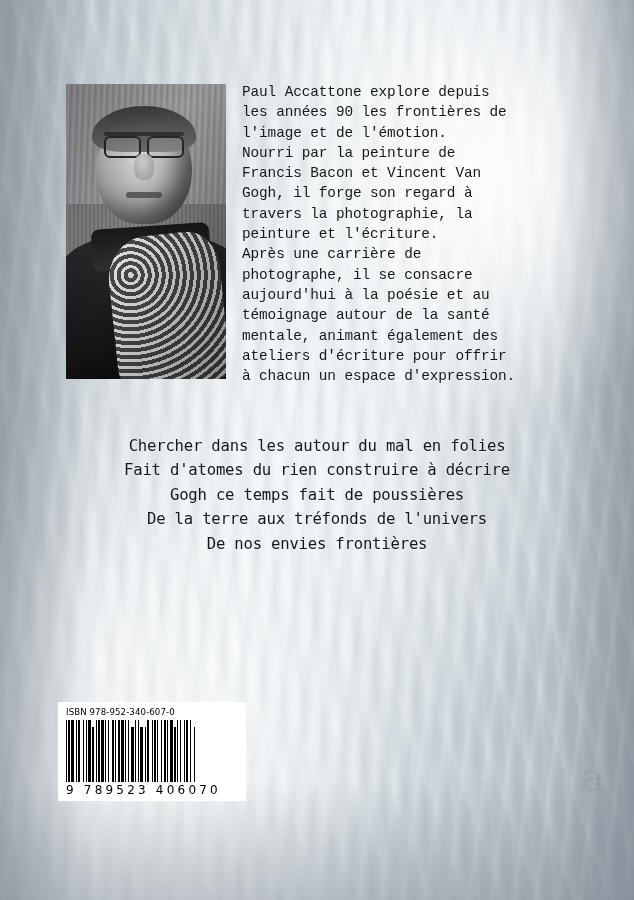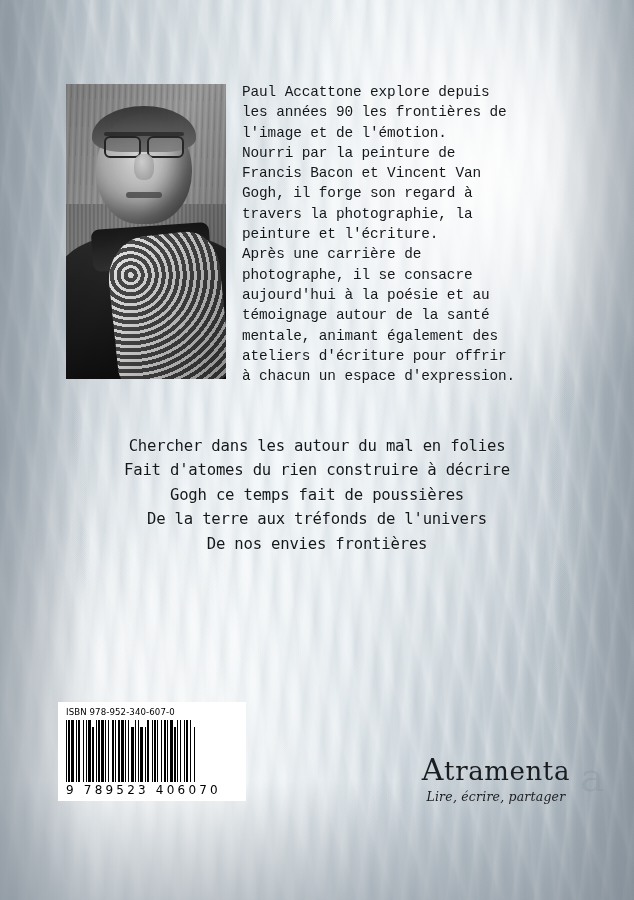--- a/index.html
+++ b/index.html
@@ -448,18 +448,14 @@
         <i style="width: 2px; background: transparent;"></i>
         <i style="width: 1px;"></i>
         <i style="width: 3px; background: transparent;"></i>
         <i class="s" style="width: 1px;"></i>
         <i style="width: 1px; background: transparent;"></i>
       </div>
     <div class="barcode-digits">9 789523 406070</div>
   </div>
 
   <div class="pub-ghost">a</div>
-  <div class="publisher">
-    <div class="pub-name"><span class="cap">A</span><span>tramenta</span></div>
-    <div class="pub-tag">Lire, écrire, partager</div>
-  </div>
 
 </div>
 
 </body></html>

